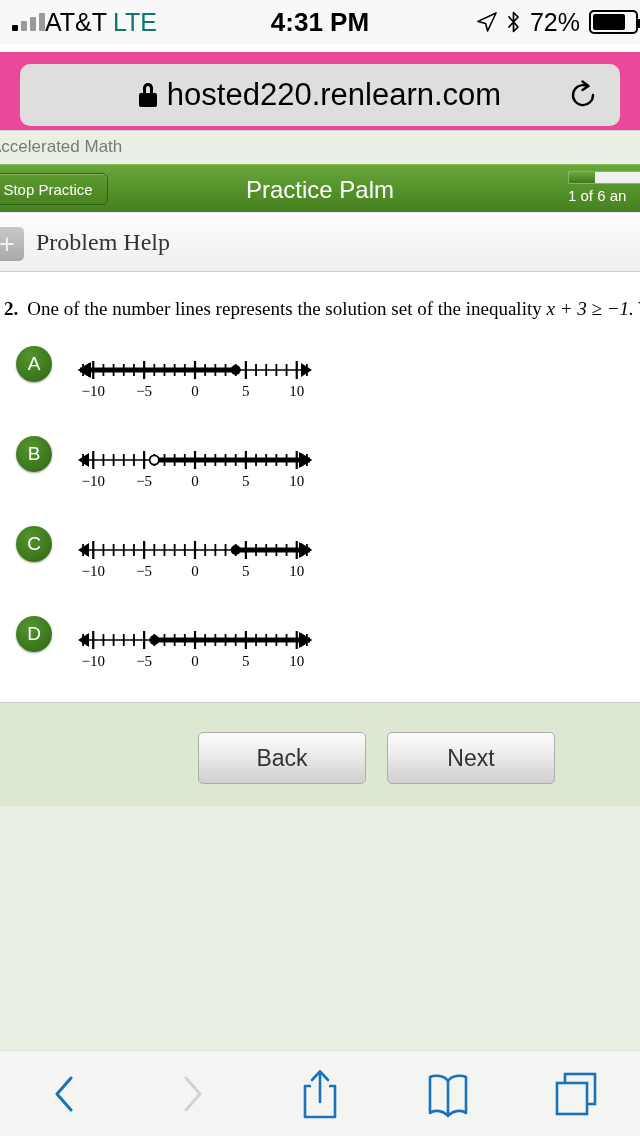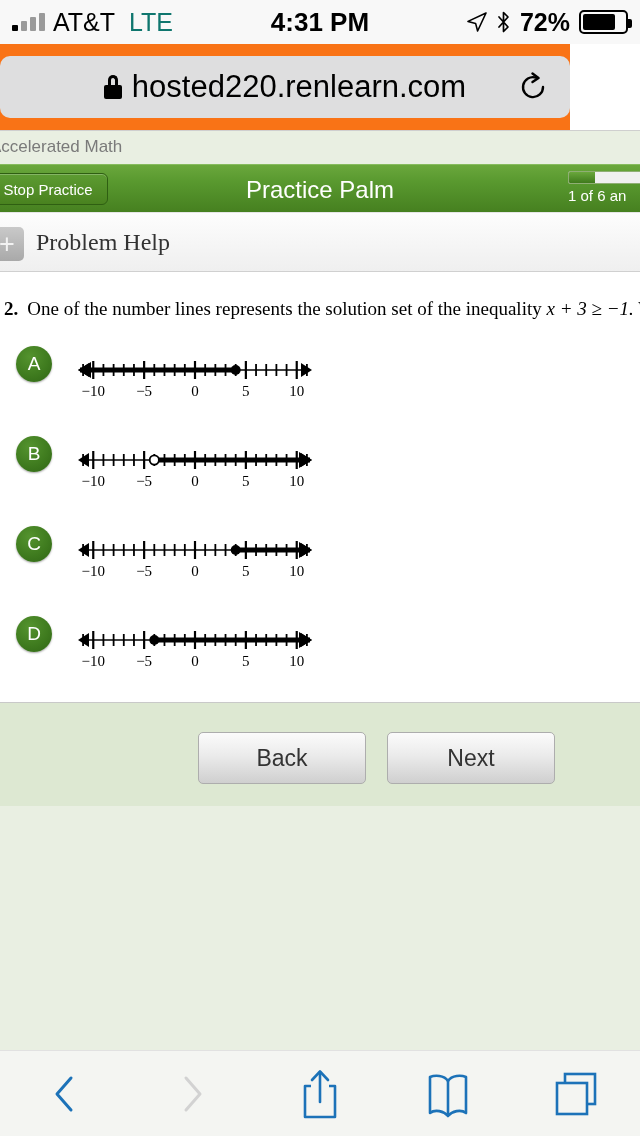--- a/index.html
+++ b/index.html
@@ -10,48 +10,48 @@
     overflow: hidden;
   }
   #screen { position: relative; width: 640px; height: 1136px; }
 
   
   .statusbar {
     position: absolute; top: 0; left: 0; width: 640px; height: 44px;
     background: #f8f8f8;
     display: flex; align-items: center;
   }
-  .sb-left { position: absolute; left: 12px; display: flex; align-items: center; gap: 8px; }
+  .sb-left { position: absolute; left: 12px; display: flex; align-items: center; gap: 0; }
   .signal { display: flex; align-items: flex-end; gap: 3px; height: 18px; }
   .signal i { display: block; width: 6px; background: #000; border-radius: 1px; }
   .signal i:nth-child(1) { height: 6px; }
   .signal i:nth-child(2) { height: 10px; background: #9a9a9a; }
   .signal i:nth-child(3) { height: 14px; background: #9a9a9a; }
   .signal i:nth-child(4) { height: 18px; background: #9a9a9a; }
   .carrier { font-size: 25px; color: #000; letter-spacing: 0px; }
   .lte { font-size: 25px; color: #0f766e; margin-left: 6px; }
   .sb-time {
     position: absolute; left: 0; width: 640px; text-align: center;
     font-size: 26px; font-weight: bold; color: #000;
   }
-  .sb-right { position: absolute; right: 12px; display: flex; align-items: center; gap: 9px; font-weight: bold; }
+  .sb-right { position: absolute; right: 2px; display: flex; align-items: center; gap: 9px; }
   .loc-arrow { width: 20px; height: 20px; }
   .bt-icon { width: 15px; height: 22px; }
   .batt-pct { font-size: 25px; color: #000; }
   .battery { position: relative; width: 49px; height: 24px; border: 2px solid #000; border-radius: 5px; }
   .battery::after {
     content: ""; position: absolute; right: -6px; top: 7px;
     width: 4px; height: 9px; background: #000; border-radius: 0 2px 2px 0;
   }
   .battery .fill { position: absolute; left: 2px; top: 2px; bottom: 2px; width: 72%; background: #000; border-radius: 2px; }
 
   
   .urlbar-wrap {
-    position: absolute; top: 44px; left: 0; width: 570px; height: 86px;
-    background: #f97316;
+    position: absolute; top: 52px; left: 0; width: 640px; height: 86px;
+    background: #ec4899;
     display: flex; align-items: center; justify-content: center;
   }
   .urlbar {
     width: 600px; height: 62px; background: #dededf; border-radius: 10px;
     display: flex; align-items: center; justify-content: center; position: relative;
   }
   .lock-icon { width: 18px; height: 24px; position: relative; margin-right: 10px; }
   .lock-icon .shackle {
     position: absolute; top: 0; left: 4px; width: 10px; height: 10px;
     border: 3px solid #000; border-bottom: none; border-radius: 6px 6px 0 0;

